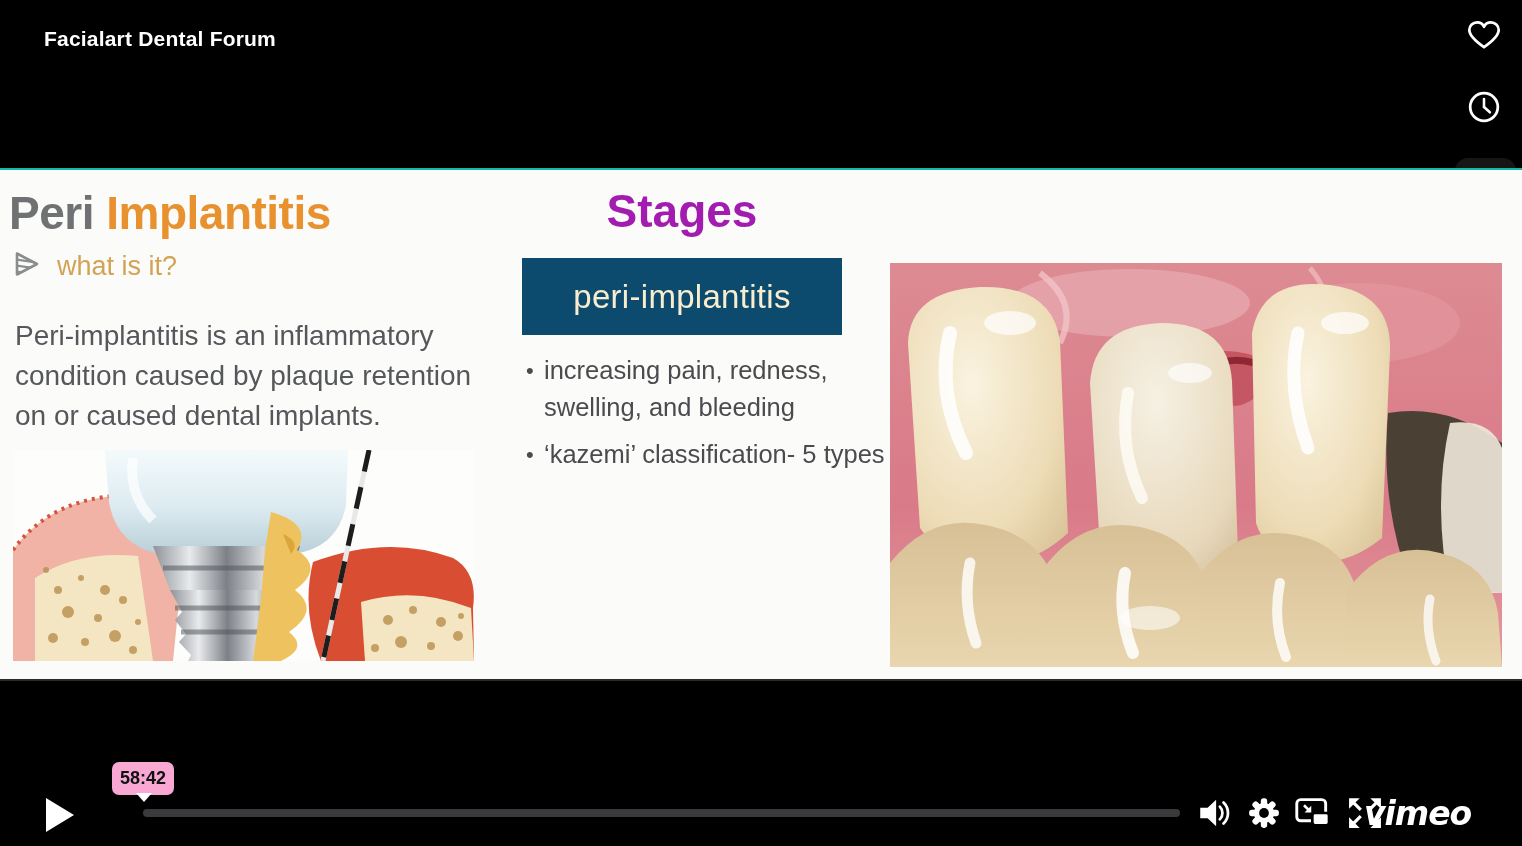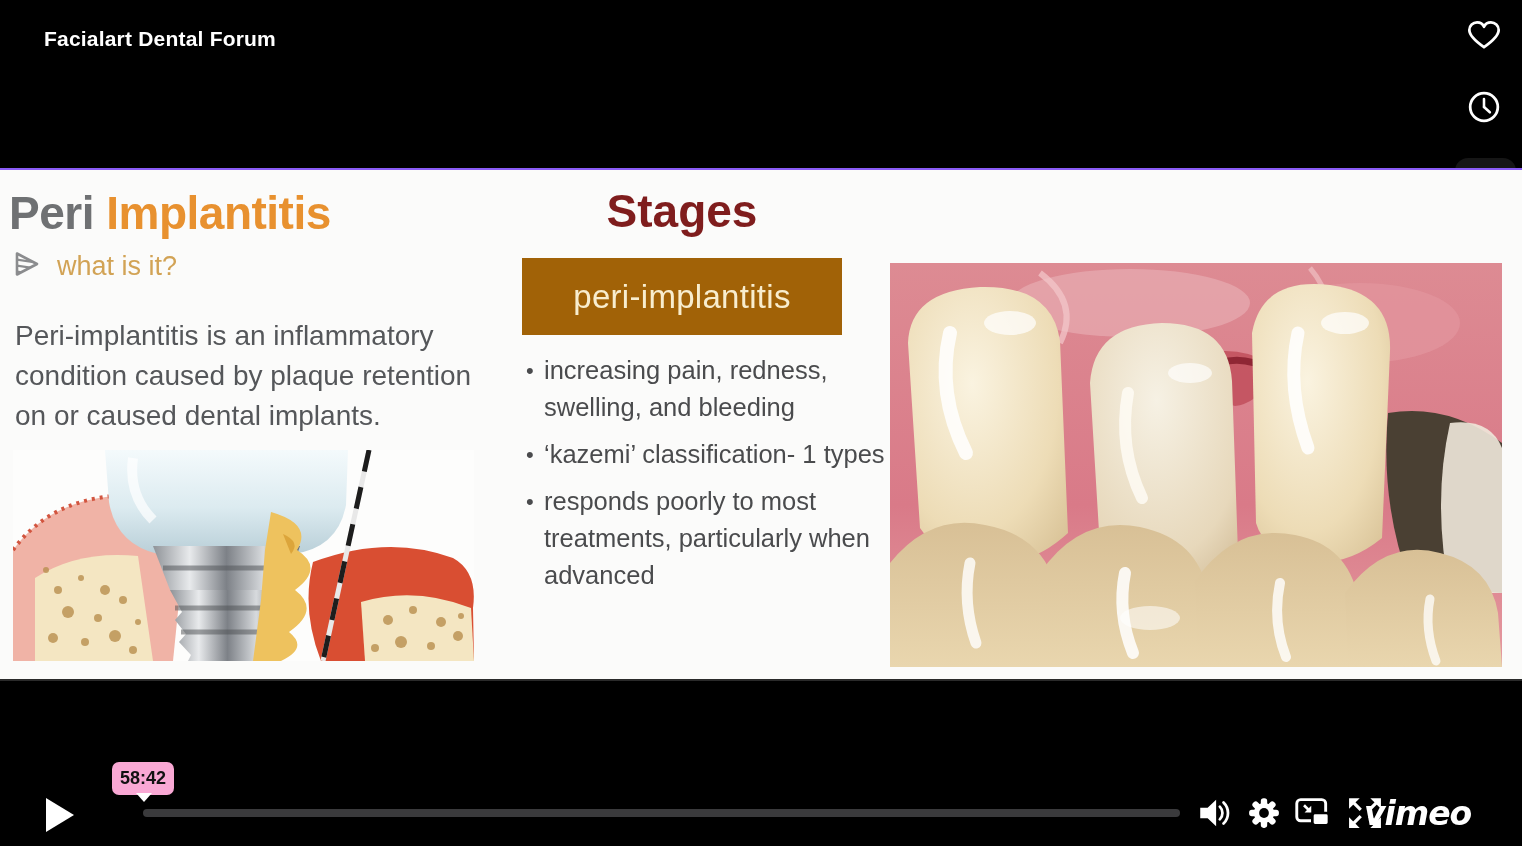--- a/index.html
+++ b/index.html
@@ -13,40 +13,40 @@
   .top-btn { position:absolute; width:44px; height:40px; display:flex;
              align-items:center; justify-content:center; background:transparent;
              border:none; cursor:pointer; }
   .btn-like  { left:1462px; top:16px; }
   .btn-watchlater { left:1462px; top:88px; }
   .btn-share { left:1455px; top:158px; width:61px; height:52px;
                background:#161616; border-radius:13px; }
 
   
   .slide { position:absolute; left:0; top:168px; width:1522px; height:513px;
-           background:#fbfbfa; border-top:2px solid #8b5cf6; border-bottom:2px solid #2a2a2a; }
+           background:#fbfbfa; border-top:2px solid #14b8a6; border-bottom:2px solid #2a2a2a; }
 
   .slide-title { position:absolute; left:9px; top:16px; font-size:46px;
                  font-weight:bold; letter-spacing:-.5px; }
   .slide-title .t-gray   { color:#6f7173; }
   .slide-title .t-orange { color:#e8912f; }
 
   .subtitle-row { position:absolute; left:13px; top:80px; display:flex;
                   align-items:flex-end; gap:16px; }
   .subtitle-row .txt { font-size:27px; color:#d2a355; }
 
   .paragraph { position:absolute; left:15px; top:146px; width:478px;
                font-size:28px; line-height:40px; color:#55575a; }
 
   .implant-fig { position:absolute; left:13px; top:280px; width:461px; height:211px; }
 
   .stages-head { position:absolute; left:522px; top:14px; width:320px;
-                 text-align:center; font-size:46px; font-weight:bold; color:#7f1d1d; }
+                 text-align:center; font-size:46px; font-weight:bold; color:#a21caf; }
   .stage-box { position:absolute; left:522px; top:88px; width:320px; height:77px;
-               background:#a16207; display:flex; align-items:center; justify-content:center; }
+               background:#0c4a6e; display:flex; align-items:center; justify-content:center; }
   .stage-box .lbl { font-size:33px; color:#f8edce; letter-spacing:.3px; }
 
   .bullets { position:absolute; left:524px; top:182px; width:372px; list-style:none; }
   .bullets li { position:relative; padding-left:20px; font-size:25.5px;
                 line-height:37px; color:#4a4b4d; margin-bottom:10px; }
   .bullets li::before { content:"•"; position:absolute; left:2px; top:0;
                         font-size:22px; color:#4a4b4d; }
 
   .teeth-photo { position:absolute; left:890px; top:93px; width:612px; height:404px; }
 
@@ -204,22 +204,21 @@
         <line x1="356" y1="0" x2="310" y2="211" stroke="#1d1d1d" stroke-width="5" stroke-dasharray="22 16"></line>
       </svg>
     </div>
 
     <div class="stages-head">Stages</div>
     <div class="stage-box">
       <span class="lbl">peri-implantitis</span>
     </div>
     <ul class="bullets">
       <li>increasing pain, redness, swelling, and bleeding</li>
-      <li>‘kazemi’ classification- 1 types</li>
-      <li>responds poorly to most treatments, particularly when advanced</li>
+      <li>‘kazemi’ classification- 5 types</li>
     </ul>
 
     <div class="teeth-photo">
       <svg width="612" height="404" viewBox="0 0 612 404">
         <defs>
           <linearGradient id="gumG" x1="0" y1="0" x2="0" y2="1">
             <stop offset="0" stop-color="#dd8b93"></stop>
               <stop offset=".6" stop-color="#d97a88"></stop>
             <stop offset="1" stop-color="#e59aa0"></stop>
           </linearGradient>

